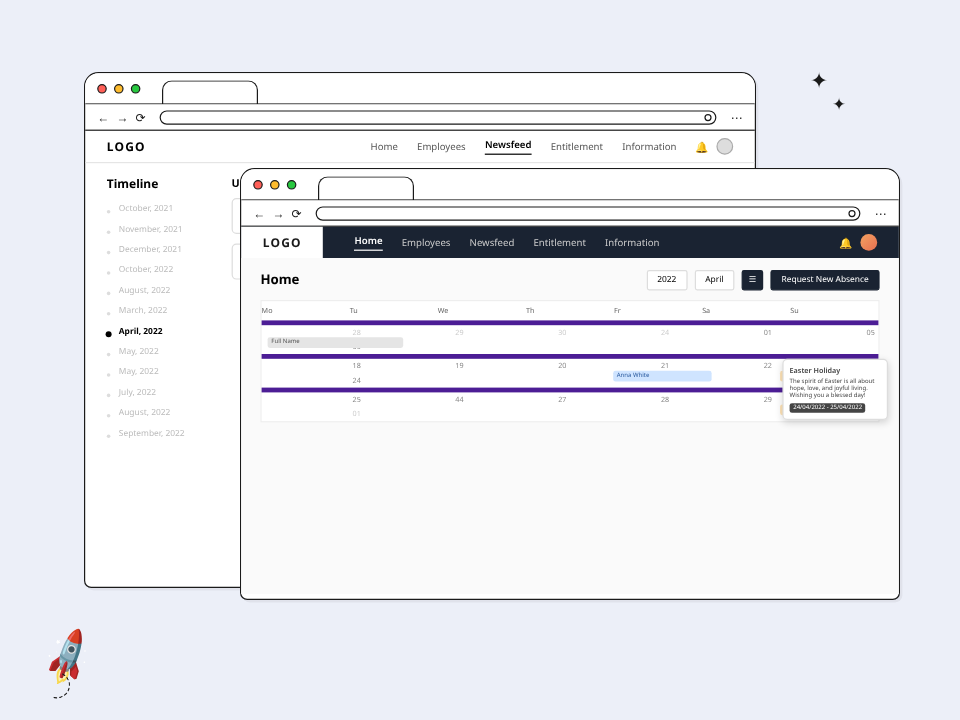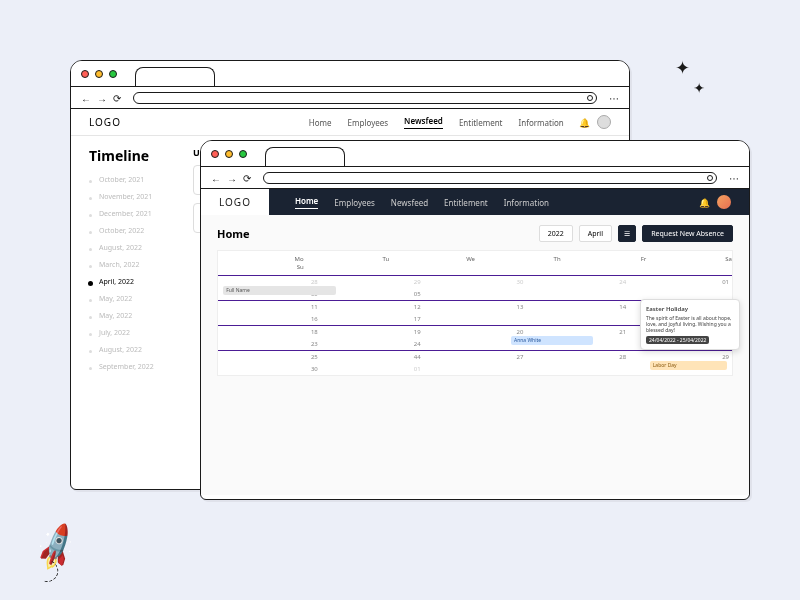--- a/index.html
+++ b/index.html
@@ -9,56 +9,56 @@
 .win-front{left:200px;top:140px;width:550px;height:360px}
 .titlebar{height:26px;border-bottom:1.5px solid #1a1a1a;display:flex;align-items:center;padding:0 10px;gap:6px;border-radius:11px 11px 0 0;background:#fff}
 .dot{width:8px;height:8px;border-radius:50%;border:1px solid #1a1a1a}
 .dot.r{background:#ff5f57}.dot.y{background:#febc2e}.dot.g{background:#28c840}
 .titlebar .tab{margin-left:12px;width:80px;height:20px;border:1.5px solid #1a1a1a;border-bottom:none;border-radius:8px 8px 0 0;margin-top:6px}
 .toolbar{height:22px;border-bottom:1.5px solid #1a1a1a;display:flex;align-items:center;padding:0 10px;gap:6px}
 .arrow{font-size:10px;color:#1a1a1a}
 .urlbar{flex:1;height:12px;border:1.5px solid #1a1a1a;border-radius:10px;margin:0 6px;display:flex;align-items:center;justify-content:flex-end;padding-right:3px}
 .urlbar .knob{width:6px;height:6px;border:1.5px solid #1a1a1a;border-radius:50%}
 .navbar{display:flex;align-items:center;padding:6px 18px;font-size:8px;border-bottom:1px solid #e5e5e5}
-.navbar .logo{font-weight:400;font-size:10px;letter-spacing:1px}
+.navbar .logo{font-weight:700;font-size:10px;letter-spacing:1px}
 .navbar .spacer{flex:1}
 .navbar .link{margin:0 8px;color:#555;cursor:pointer}
 .navbar .link.active{color:#000;font-weight:600;border-bottom:1px solid #000;padding-bottom:2px}
 .navbar.dark{background:#1a2332;color:#fff;border:none}
 .navbar.dark .logo{color:#1a1a1a;background:#fff;padding:6px 18px;margin:-6px -18px -6px -18px;margin-right:18px}
 .navbar.dark .link{color:#ccc}
 .navbar.dark .link.active{color:#fff;border-color:#fff}
 .avatar{width:14px;height:14px;border-radius:50%;background:linear-gradient(135deg,#f4a261,#e76f51);margin-left:6px}
 .bell{font-size:9px;margin-left:8px}
 .body-back{padding:10px 18px;font-size:8px;display:flex;gap:14px}
 .timeline-col{width:90px}
-.timeline-col h4{font-size:14px;margin-bottom:6px}
+.timeline-col h4{font-size:10px;margin-bottom:6px}
 .tl-item{font-size:7px;color:#bbb;padding:4px 0 4px 10px;position:relative}
 .tl-item::before{content:"";position:absolute;left:0;top:9px;width:3px;height:3px;border-radius:50%;background:#ddd}
-.tl-item.active{color:#000;font-weight:400}
+.tl-item.active{color:#000;font-weight:700}
 .tl-item.active::before{background:#000;width:5px;height:5px;top:8px;left:-1px}
 .upd-col{flex:1}
 .upd-col h4{font-size:9px;margin-bottom:6px}
 .card{border:1px solid #ddd;border-radius:4px;height:30px;margin-bottom:8px}
 .body-front{padding:10px 16px;background:#fafafa;height:calc(100% - 78px)}
 .page-header{display:flex;align-items:center;margin-bottom:8px;gap:6px}
 .page-header h3{font-size:11px;font-weight:700;flex:1}
 .ctrl{font-size:7px;padding:3px 8px;border:1px solid #ddd;background:#fff;border-radius:2px}
 .ctrl.dark{background:#1a2332;color:#fff;border-color:#1a2332}
 .ctrl.icon{padding:3px 5px}
 .calendar{background:#fff;border:1px solid #eee;font-size:6px}
-.cal-head{display:grid;grid-template-columns:repeat(6,1fr);text-align:right;padding:4px 0;color:#666}
-.cal-row{display:grid;grid-template-columns:repeat(5,1fr);border-top:1px solid #4c1d95;min-height:22px;position:relative}
+.cal-head{display:grid;grid-template-columns:repeat(7,1fr);text-align:left;padding:4px 0;color:#666}
+.cal-row{display:grid;grid-template-columns:repeat(6,1fr);border-top:4px solid #4c1d95;min-height:22px;position:relative}
 .cal-cell{padding:2px 3px;text-align:right;color:#888;font-size:6px;position:relative}
 .cal-cell.dim{color:#ccc}
 .ev{position:absolute;height:9px;font-size:5px;padding:1px 3px;border-radius:2px;white-space:nowrap;overflow:hidden;top:10px}
 .ev.gray{background:#e5e5e5;color:#555}
 .ev.blue{background:#cfe4ff;color:#2a5a9e}
 .ev.orange{background:#ffe4b8;color:#8a5a10}
-.tooltip{position:absolute;right:-8px;top:48px;width:100px;background:#fff;border:1px solid #ddd;border-radius:4px;padding:5px;font-size:5px;color:#444;box-shadow:0 2px 6px rgba(0,0,0,.15);z-index:5}
+.tooltip{position:absolute;right:-8px;top:48px;width:88px;background:#fff;border:1px solid #ddd;border-radius:4px;padding:5px;font-size:5px;color:#444;box-shadow:0 2px 6px rgba(0,0,0,.15);z-index:5}
 .tooltip .tt-title{font-weight:600;font-size:6px;margin-bottom:2px}
 .tooltip .tt-date{background:#444;color:#fff;font-size:5px;padding:1px 3px;border-radius:2px;display:inline-block;margin-top:3px}
 .star{position:absolute;font-size:18px;color:#1a1a1a}
 .star1{right:110px;top:55px}
 .star2{right:95px;top:78px;font-size:14px}
 .rocket{position:absolute;left:35px;bottom:30px;font-size:34px;transform:rotate(-25deg)}
 .rocket::after{content:"";position:absolute;width:20px;height:20px;border:1.5px dashed #1a1a1a;border-radius:50%;border-top-color:transparent;border-left-color:transparent;left:-8px;bottom:-6px}
 </style>
 </head>
 <body>
@@ -168,29 +168,20 @@
       <div id="cal-body">
           <div class="cal-row">
             <div class="cal-cell dim">28</div>
             <div class="cal-cell dim">29</div>
             <div class="cal-cell dim">30</div>
             <div class="cal-cell dim">24</div>
             <div class="cal-cell">01</div>
             <div class="cal-cell">05</div>
             <div class="cal-cell">05</div>
             <div class="ev gray" style="left: 1%; width: 22%;">Full Name</div>
-          </div>
-          <div class="cal-row">
-            <div class="cal-cell">11</div>
-            <div class="cal-cell">12</div>
-            <div class="cal-cell">13</div>
-            <div class="cal-cell">14</div>
-            <div class="cal-cell">15</div>
-            <div class="cal-cell">16</div>
-            <div class="cal-cell">17</div>
           </div>
           <div class="cal-row">
             <div class="cal-cell">18</div>
             <div class="cal-cell">19</div>
             <div class="cal-cell">20</div>
             <div class="cal-cell">21</div>
             <div class="cal-cell">22</div>
             <div class="cal-cell">23</div>
             <div class="cal-cell">24</div>
             <div class="ev blue" style="left: 57%; width: 16%;">Anna White</div>

